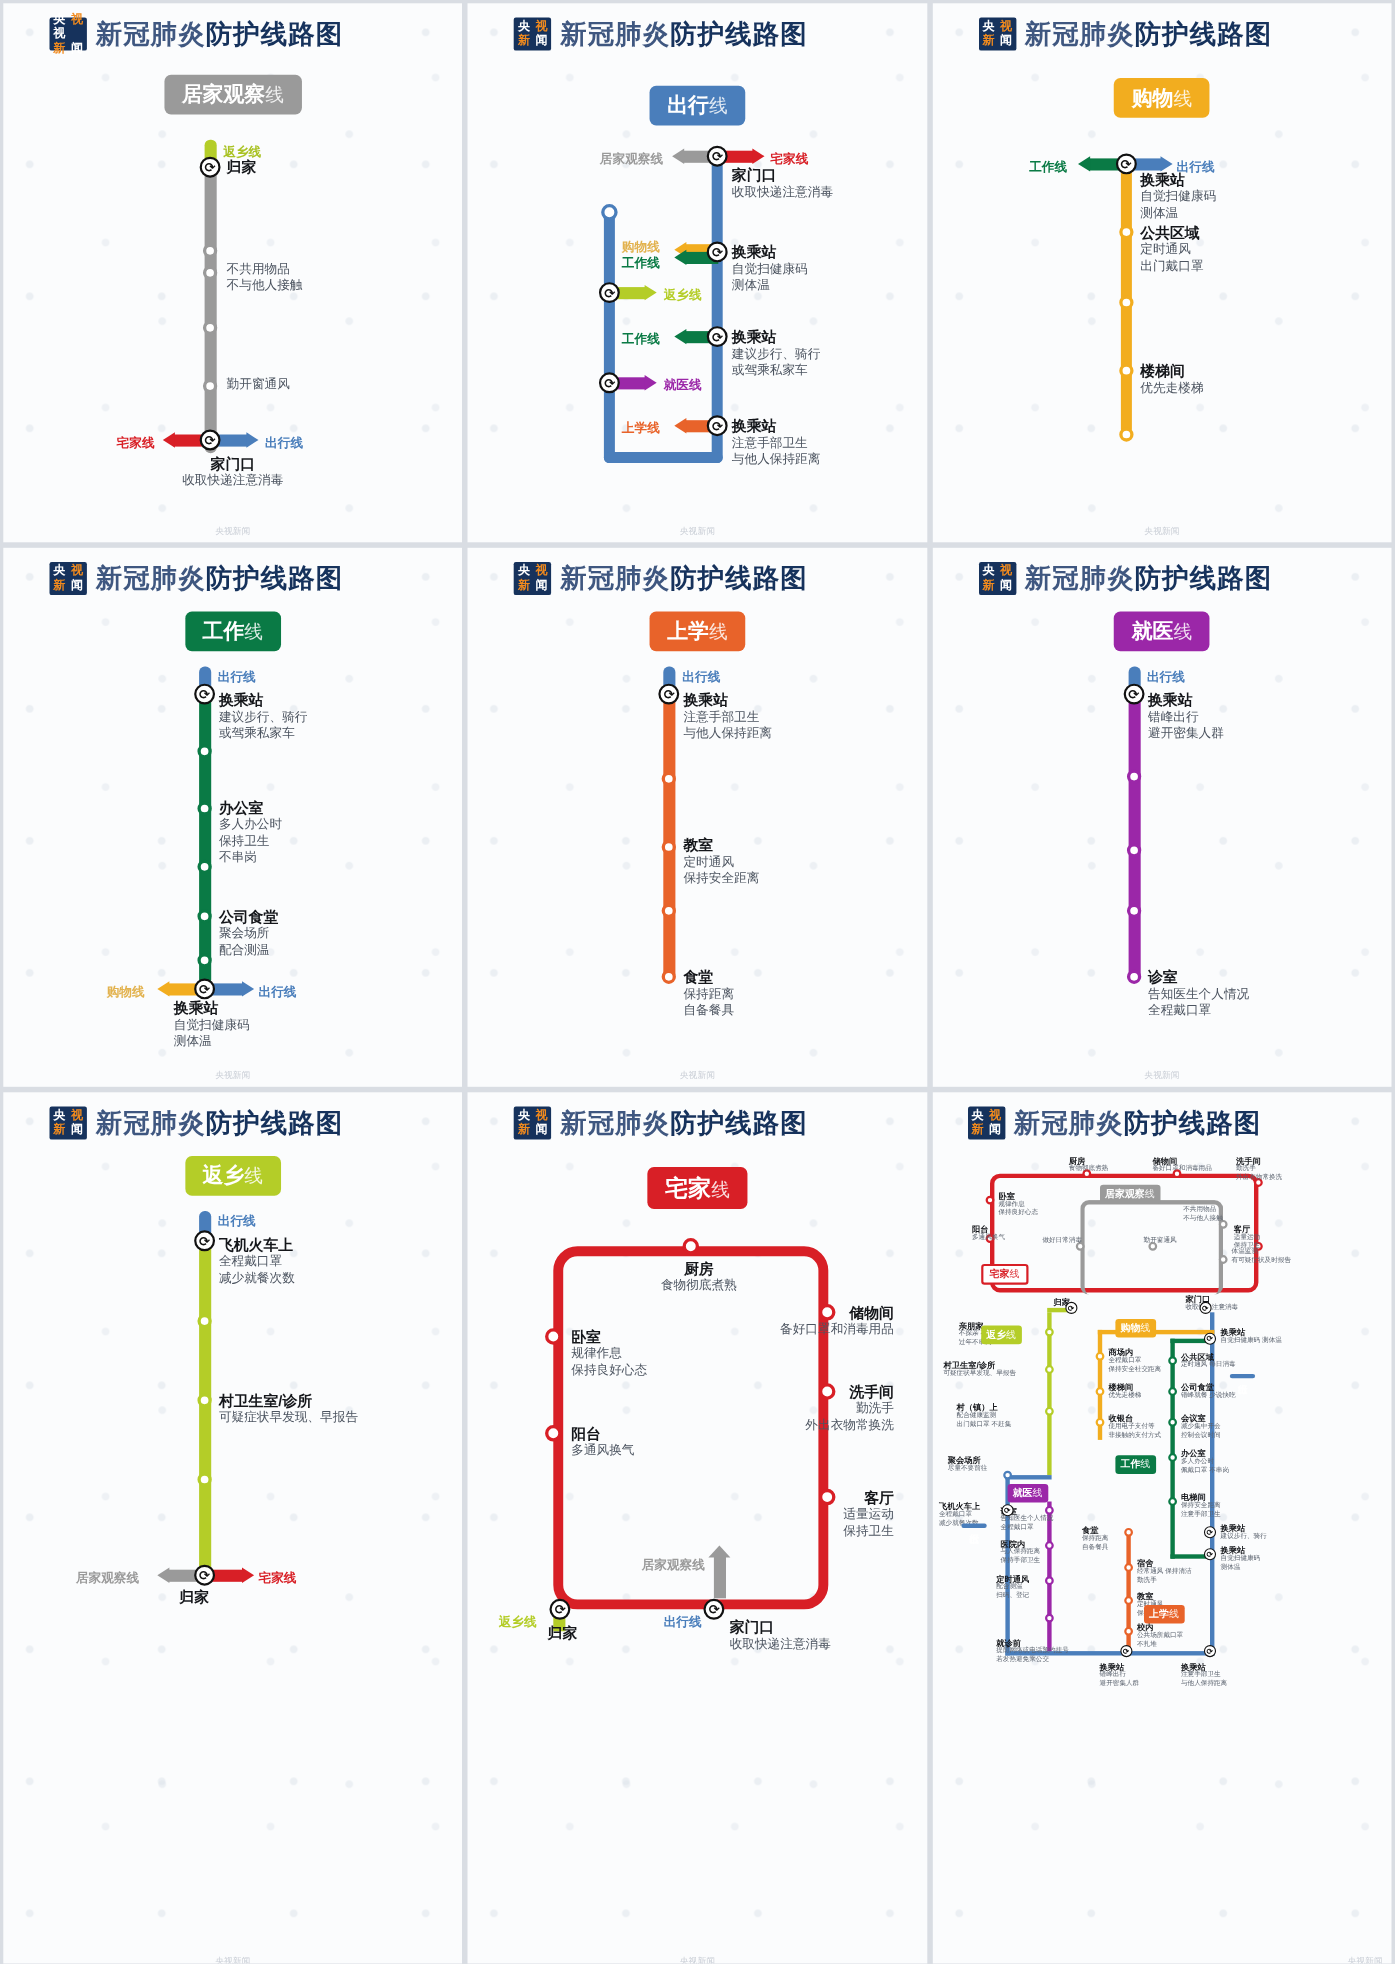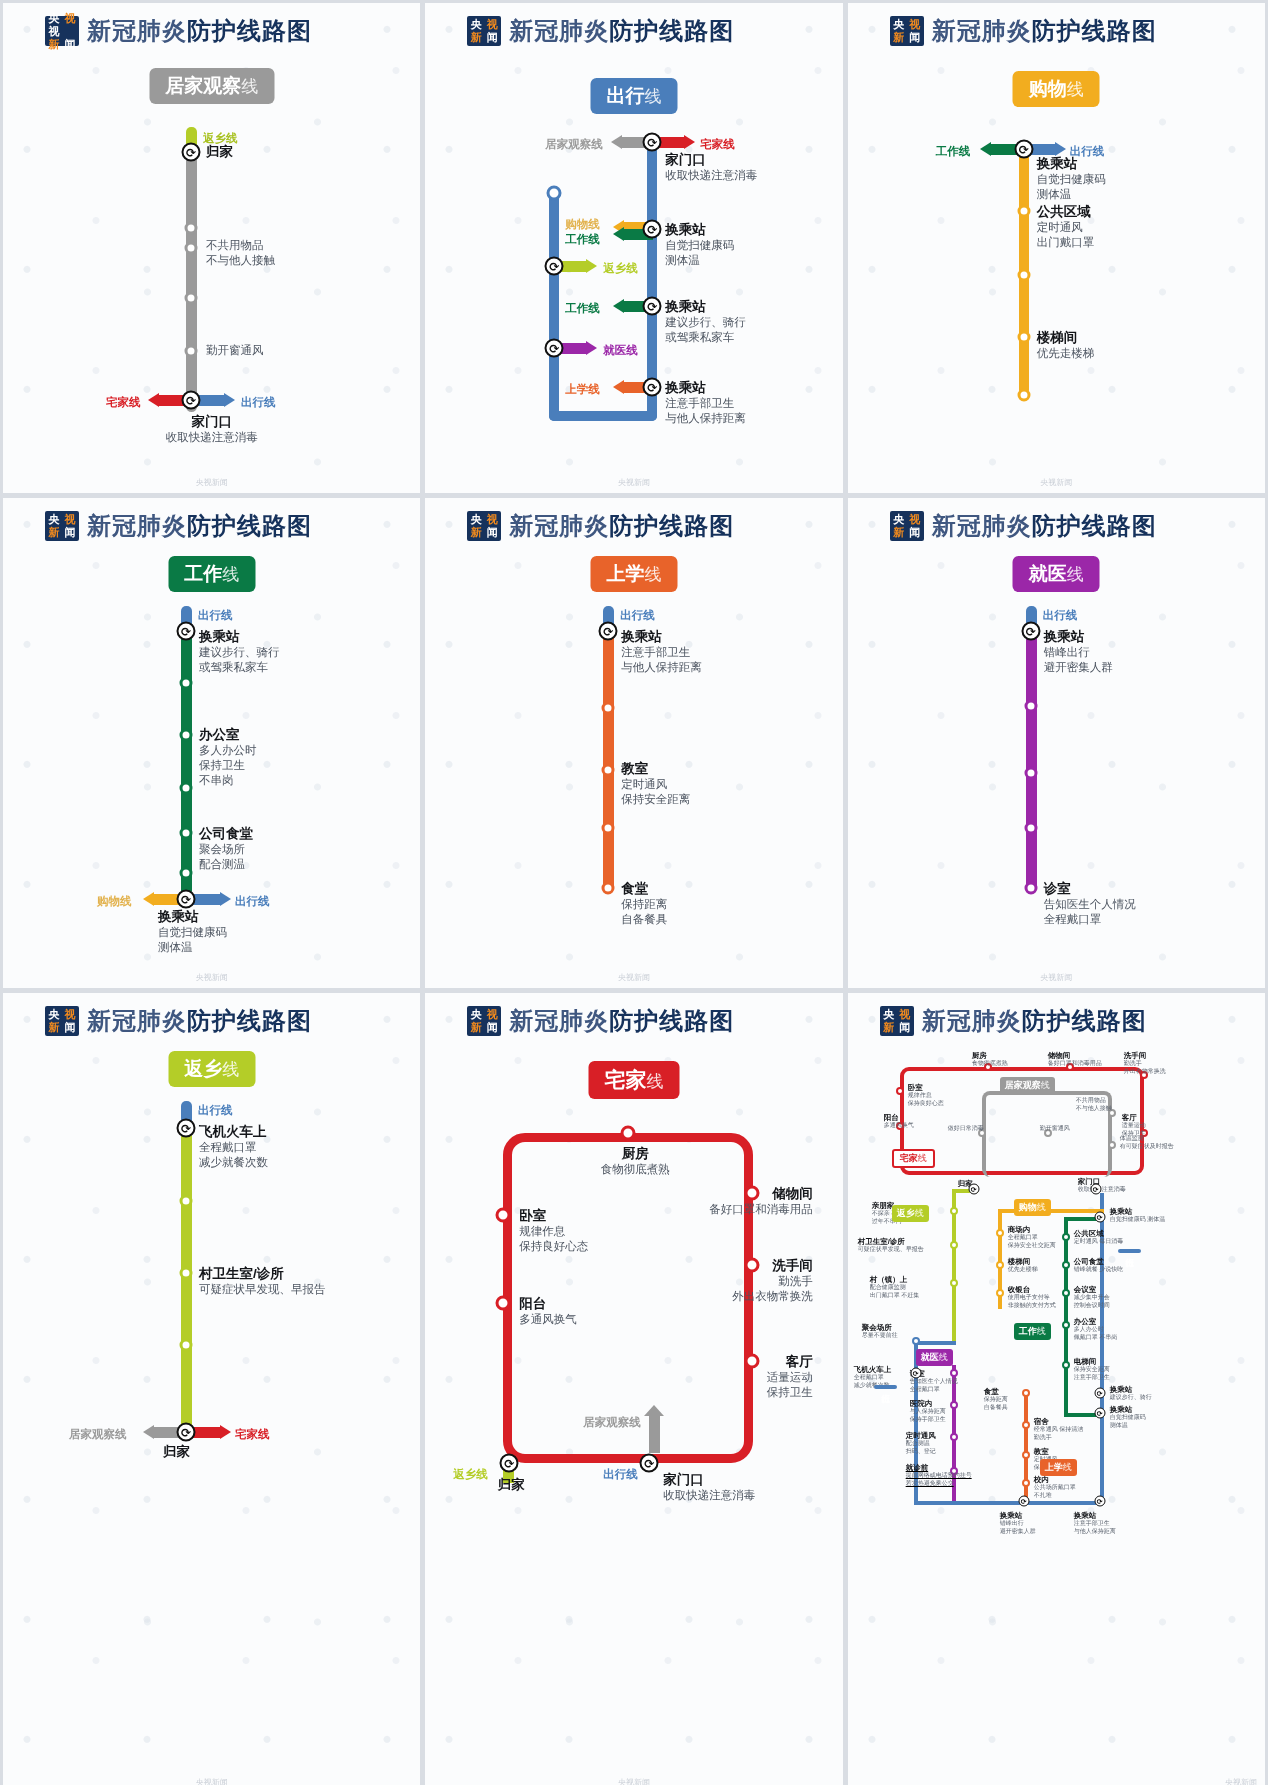--- a/index.html
+++ b/index.html
@@ -826,21 +826,21 @@
           <div class="d">与人保持距离</div>
           <div class="d">保持手部卫生</div>
         </div>
       <div class="ms" style="left:106px;top:444px;border-color:#9b27a8;"></div>
       <div class="ml r" style="left:58px;top:438px;">
           <div class="t">定时通风</div>
           <div class="d">配合测温</div>
           <div class="d">扫码、登记</div>
         </div>
       <div class="ms" style="left:106px;top:478px;border-color:#9b27a8;"></div>
-      <div class="ml r" style="left:58px;top:470px;text-decoration:underline;">
+      <div class="ml r" style="left:58px;top:496px;">
           <div class="t">就诊前</div>
           <div class="d">提前网络或电话预约挂号</div>
           <div class="d">若发热避免乘公交</div>
         </div>
 
       <div class="seg" style="left:176px;top:400px;width:4px;height:108px;background:#e8632a;"></div>
       <div class="tag" style="left:192px;top:466px;background:#e8632a;">
         <span>上学</span><span class="s">线</span>
       </div>
       <div class="ms" style="left:178px;top:400px;border-color:#e8632a;"></div>

